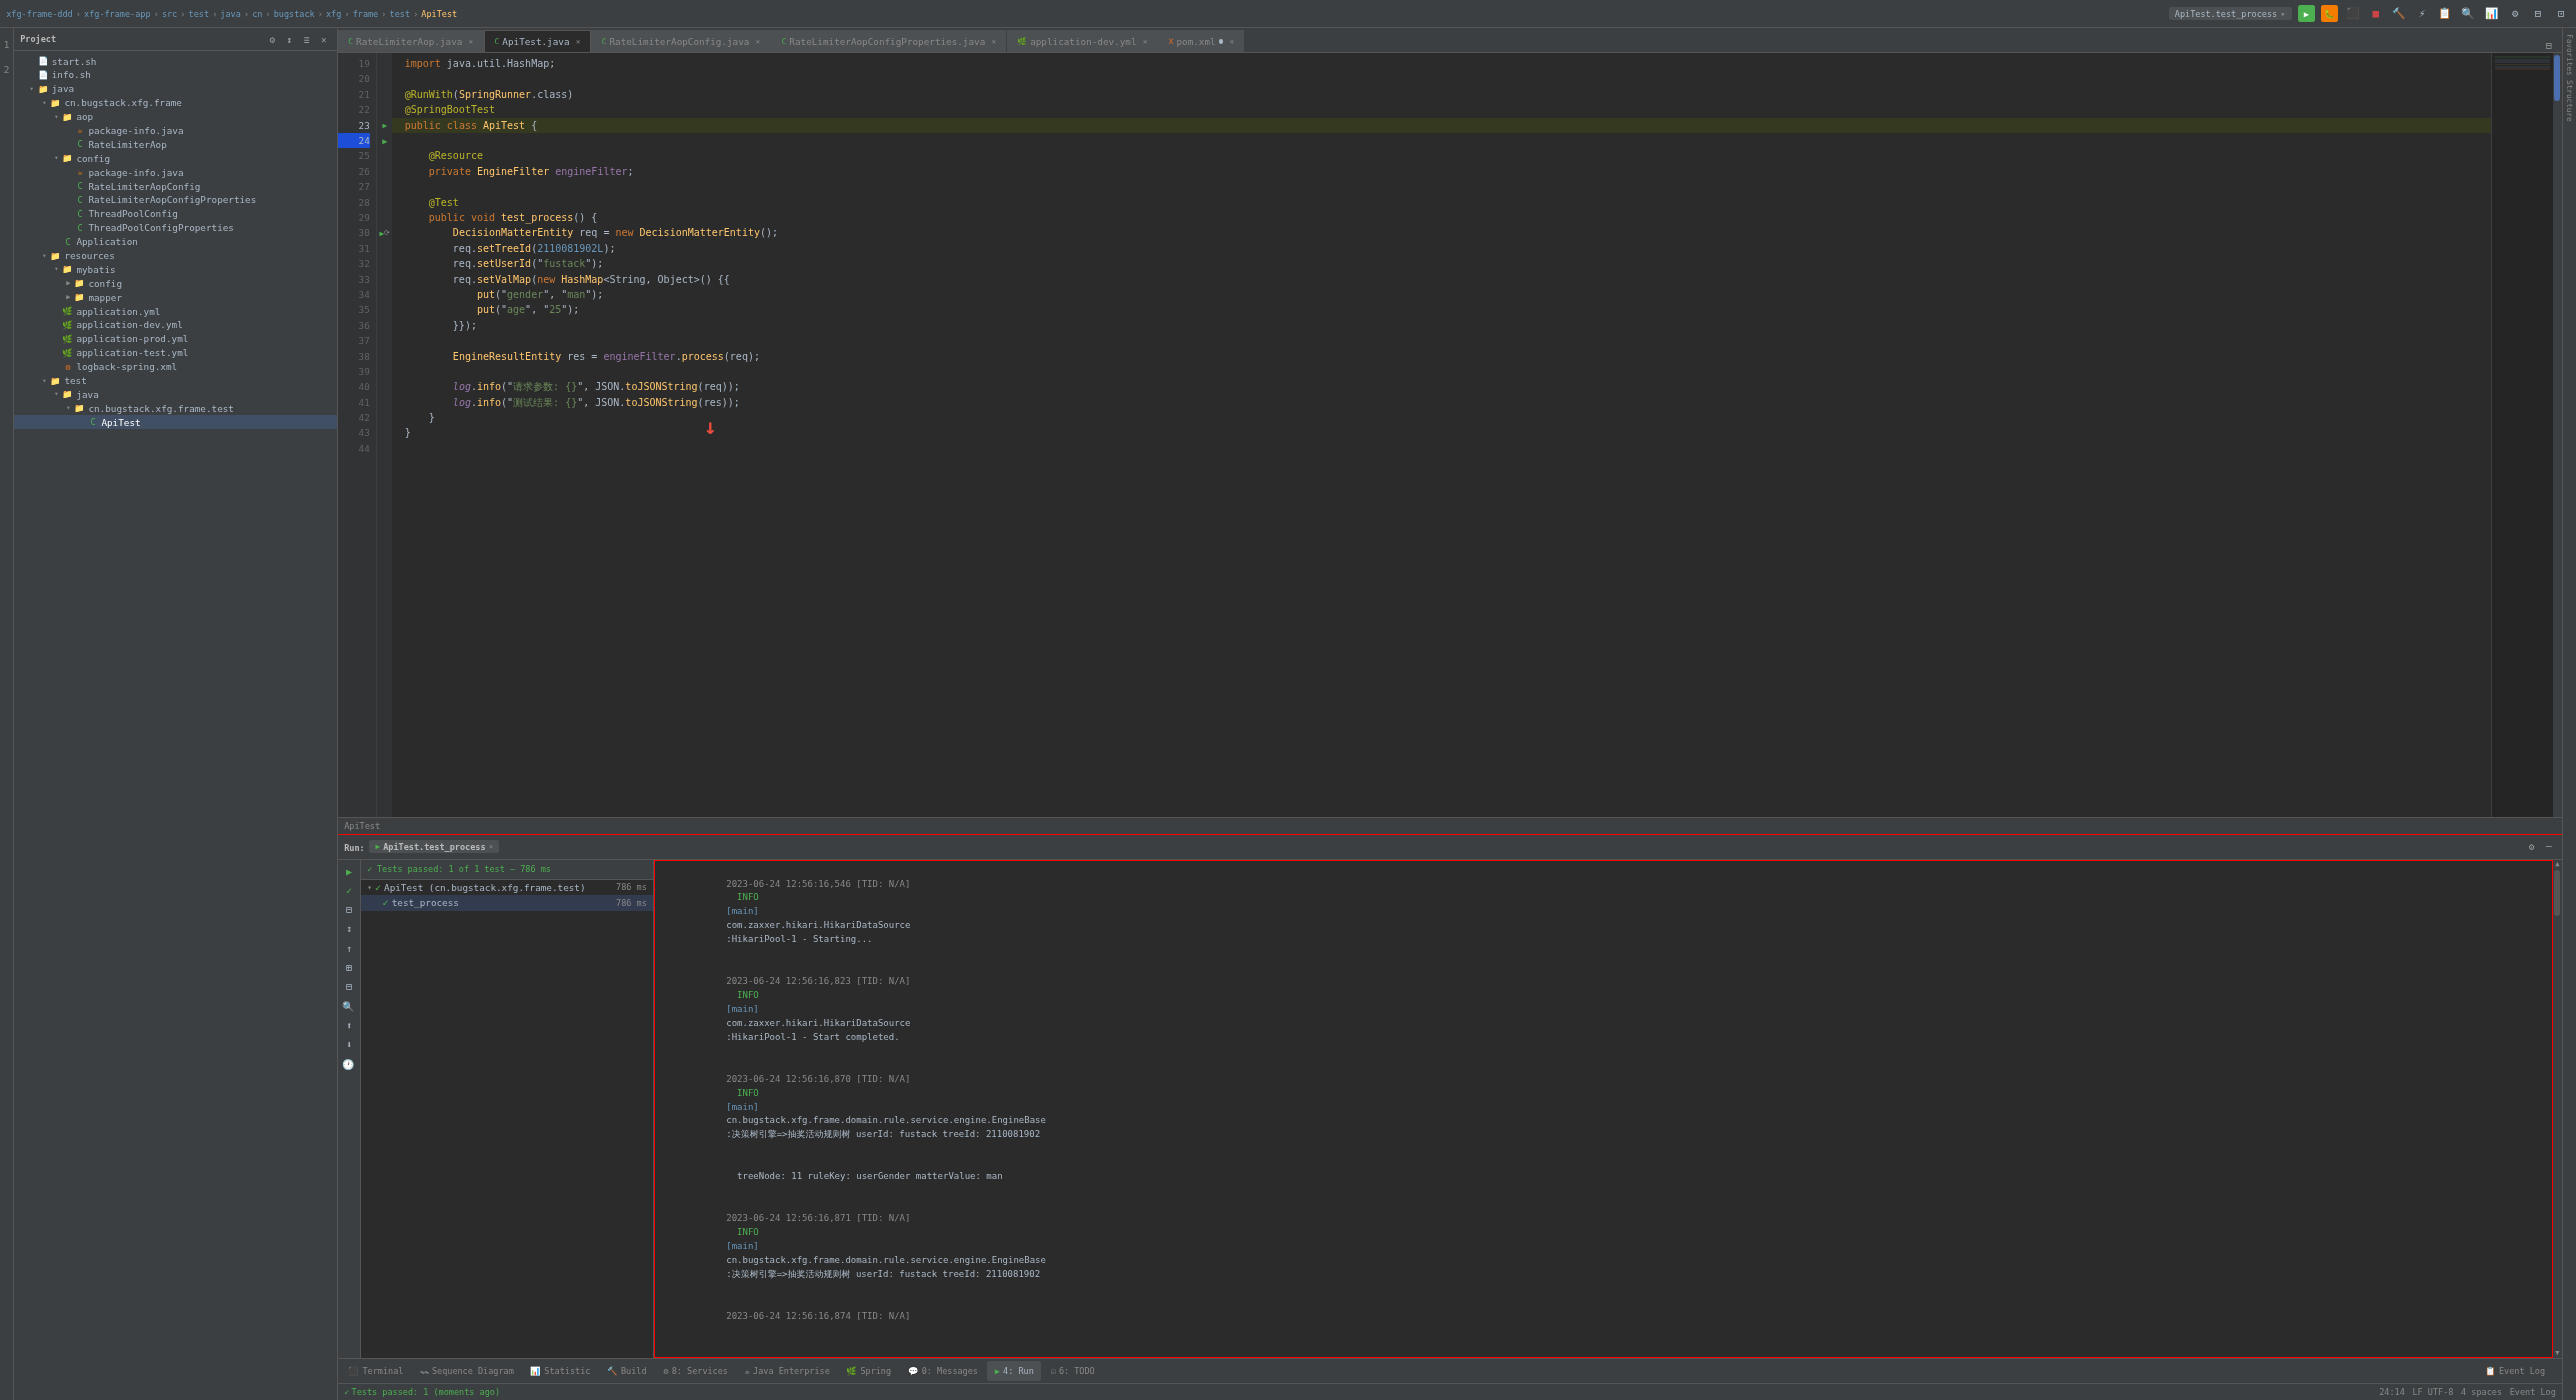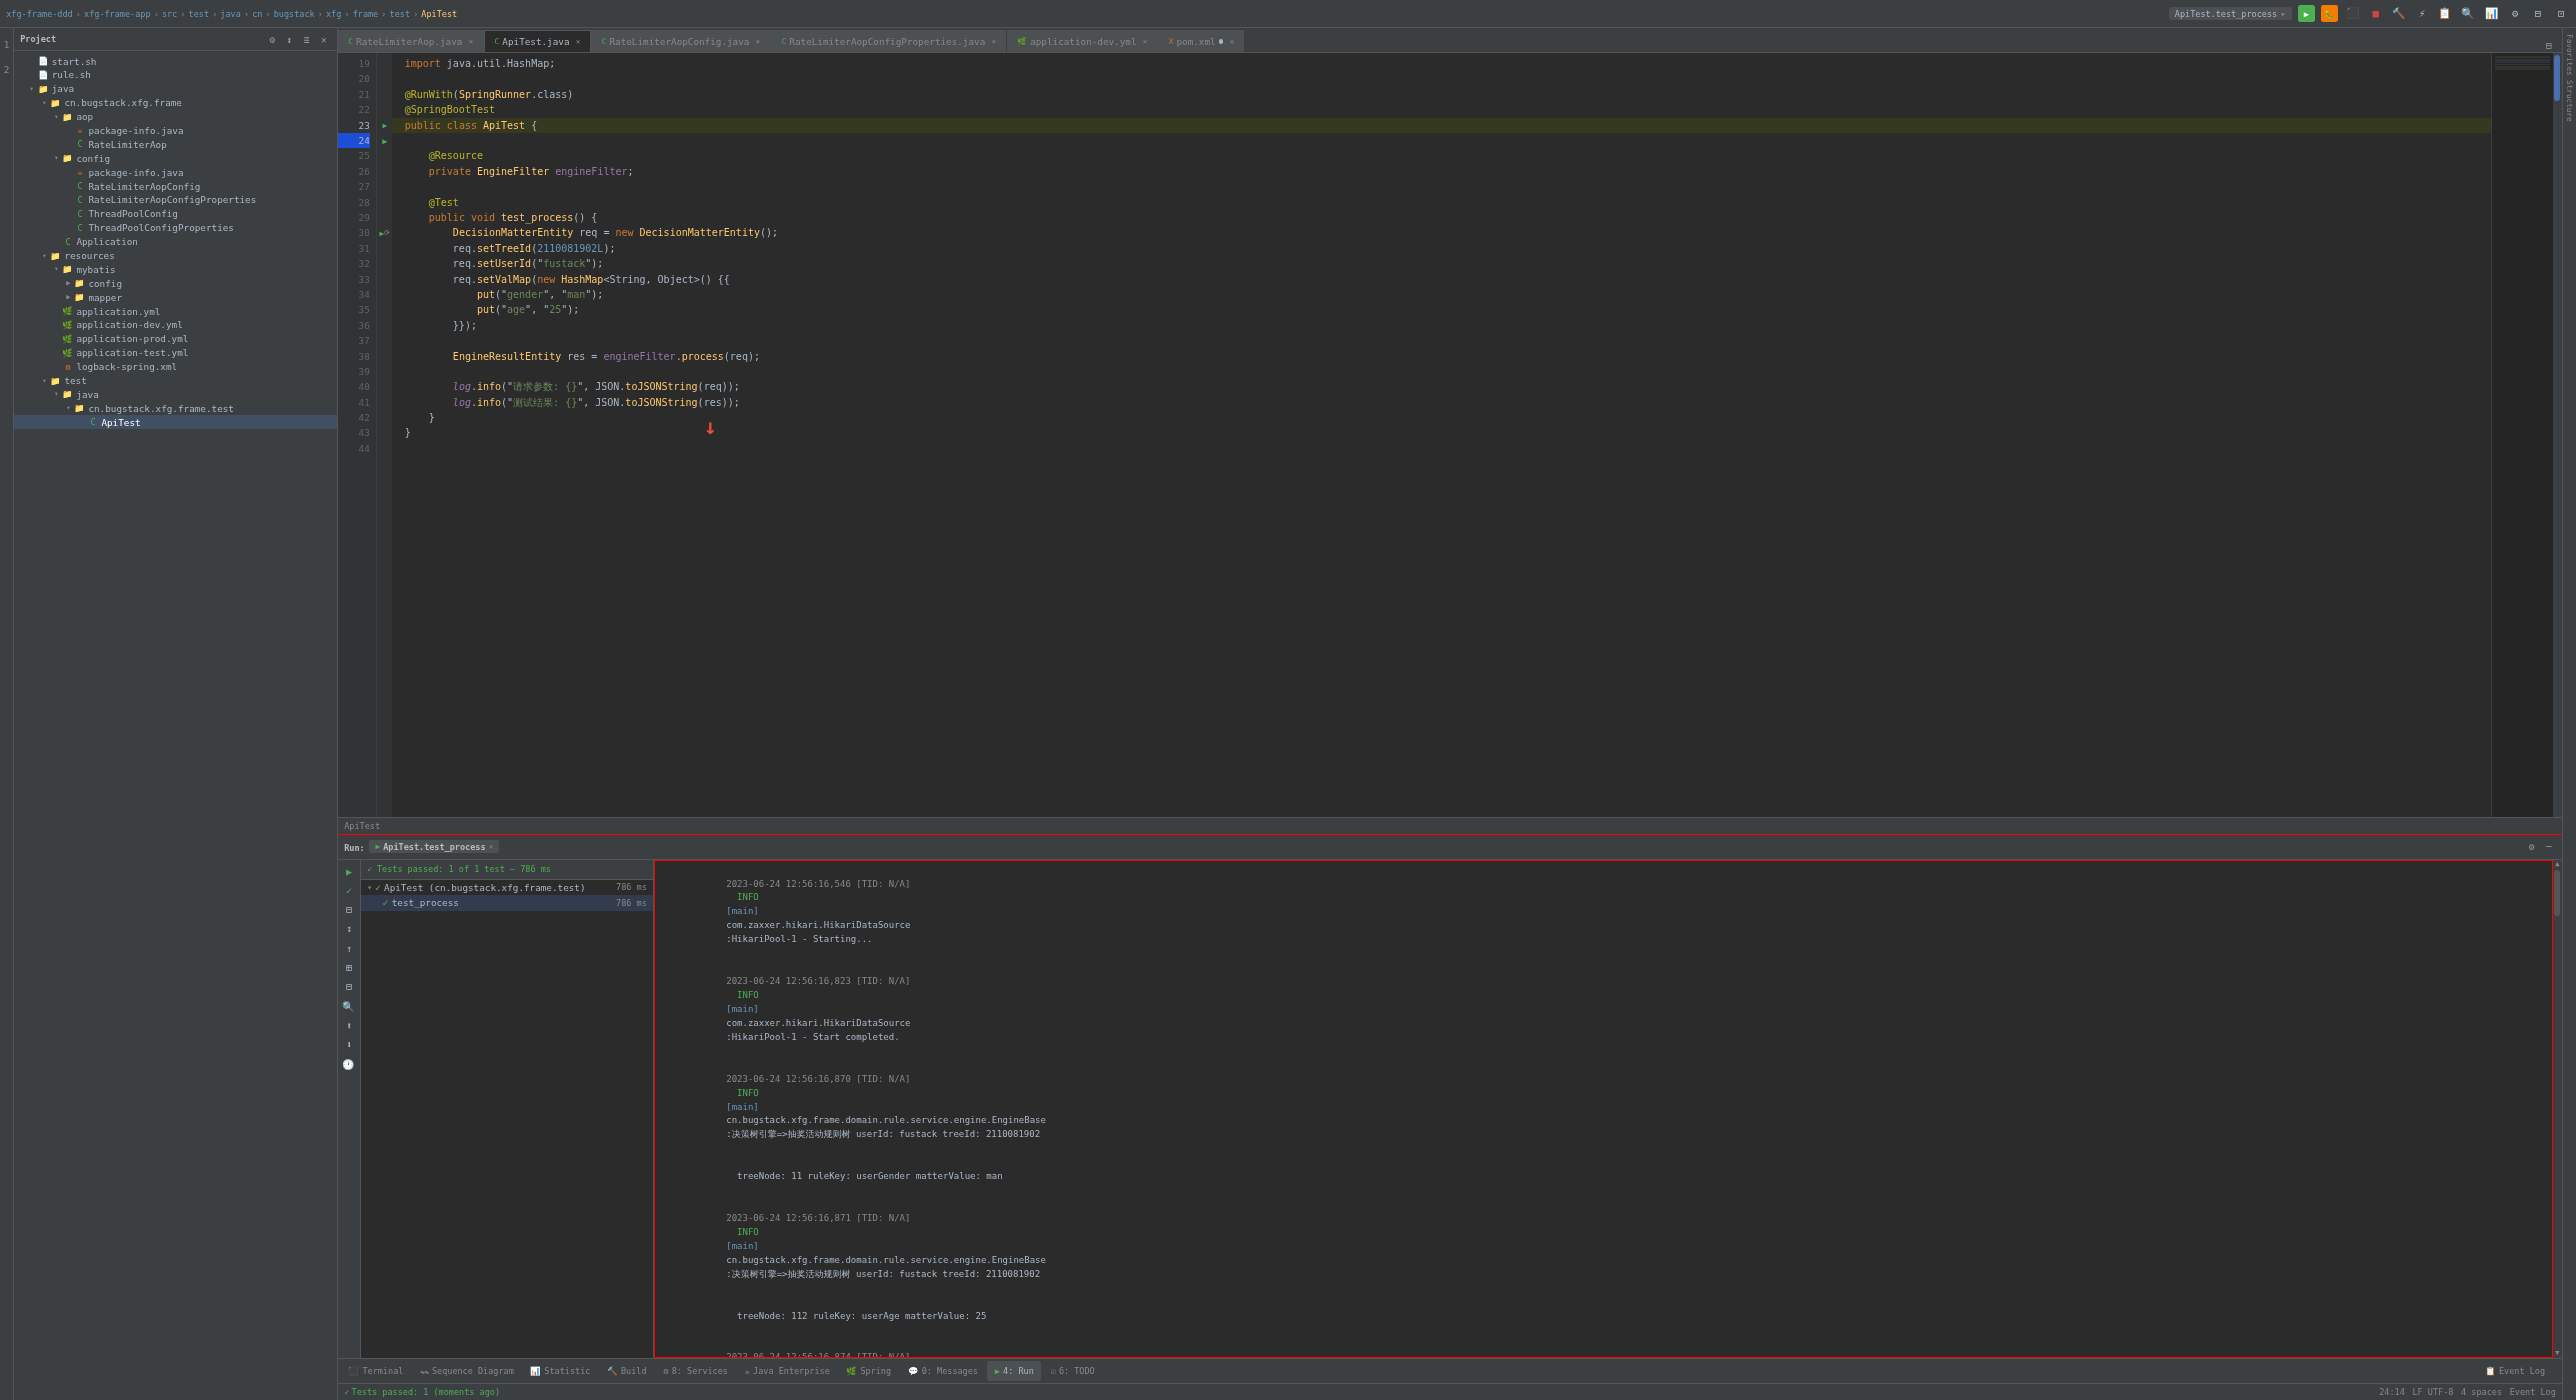--- a/index.html
+++ b/index.html
@@ -520,21 +520,21 @@
       <div class="tree-item">
         <span class="indent" style="width:12.3px"></span>
         <span class="arrow"></span>
         <span class="icon" style="color:#888">📄</span>
         <span class="label">start.sh</span>
       </div>
       <div class="tree-item">
         <span class="indent" style="width:12.3px"></span>
         <span class="arrow"></span>
         <span class="icon" style="color:#888">📄</span>
-        <span class="label">rule.sh</span>
+        <span class="label">info.sh</span>
       </div>
       <div class="tree-item">
         <span class="indent" style="width:12.3px"></span>
         <span class="arrow">▾</span>
         <span class="icon icon-folder">📁</span>
         <span class="label">java</span>
       </div>
       <div class="tree-item">
         <span class="indent" style="width:25px"></span>
         <span class="arrow">▾</span>
@@ -914,23 +914,20 @@
             <span class="msg">&nbsp;&nbsp;treeNode: 11 ruleKey: userGender matterValue: man</span>
           </div>
           <div class="console-line">
             <span class="ts">2023-06-24 12:56:16,871 [TID: N/A]</span>
             <span class="info">  INFO </span>
             <span class="main">[main] </span>
             <span class="classname">cn.bugstack.xfg.frame.domain.rule.service.engine.EngineBase</span>
             <span class="msg">:决策树引擎=&gt;抽奖活动规则树 userId: fustack treeId: 2110081902</span>
           </div>
           <div class="console-line">
-            <span class="msg">&nbsp;&nbsp;treeNode: 112 ruleKey: userAge matterValue: 25</span>
-          </div>
-          <div class="console-line">
             <span class="ts">2023-06-24 12:56:16,874 [TID: N/A]</span>
             
             
             
             
           </div>
 
         </div>
 
         <div class="console-scroll">

